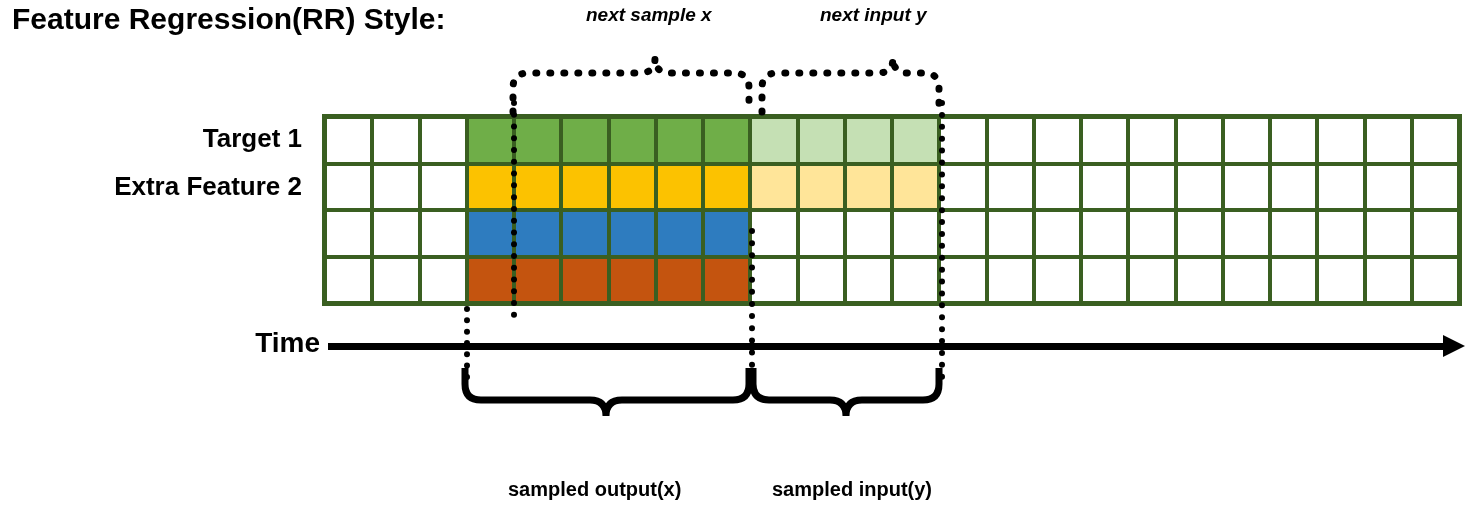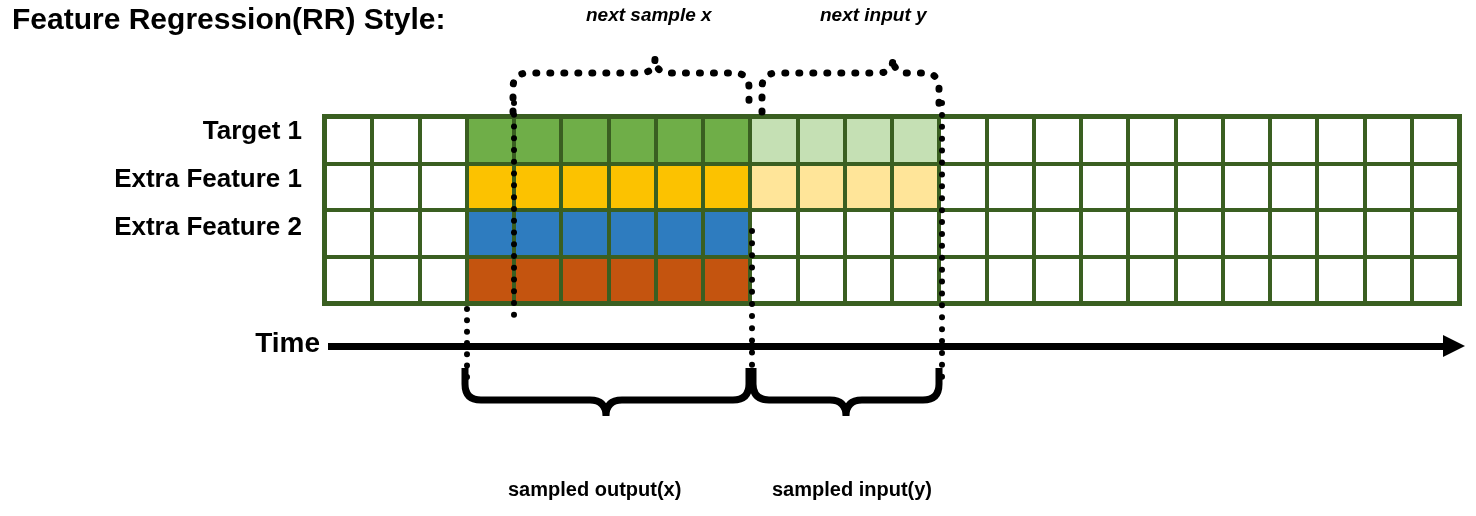--- a/index.html
+++ b/index.html
@@ -10,21 +10,21 @@
   #title{position:absolute;left:12px;top:2px;font-size:30px;font-weight:700;
          letter-spacing:0px;white-space:nowrap;}
 
   
   .top-caption{position:absolute;top:4px;font-size:19px;font-style:italic;
                font-weight:600;white-space:nowrap;}
   #cap-x{left:586px;font-style:italic;}
   #cap-y{left:820px;}
 
   
-  #row-labels{position:absolute;left:0px;top:106px;width:312px;}
+  #row-labels{position:absolute;left:0px;top:114px;width:312px;}
   .row-label{height:48px;line-height:48px;text-align:right;
              font-size:26px;font-weight:700;padding-right:10px;white-space:nowrap;}
 
   
   #grid{position:absolute;left:322px;top:114px;width:1140px;height:192px;
         background:#3a5f21;display:flex;flex-direction:column;
         border:3px solid #3a5f21;box-sizing:border-box;}
   .grid-row{flex:1 1 0;display:flex;}
   .cell{flex:1 1 0;background:#ffffff;margin:2px;}
 
@@ -54,21 +54,20 @@
 </head>
 <body>
 
 <div id="title">Feature Regression(RR) Style:</div>
 
 <div class="top-caption" id="cap-x">next sample x</div>
 <div class="top-caption" id="cap-y">next input y</div>
 
 <div id="row-labels">
   <div class="row-label">Target 1</div>
-  <div class="row-label">Extra Feature 1</div>
   <div class="row-label">Extra Feature 2</div>
 </div>
 
 <div id="grid" style="background: rgb(58, 95, 33); border-color: rgb(58, 95, 33);">
     <div class="grid-row">
       <div class="cell" style="background: rgb(255, 255, 255);"></div>
       <div class="cell" style="background: rgb(255, 255, 255);"></div>
       <div class="cell" style="background: rgb(255, 255, 255);"></div>
       <div class="cell" style="background: rgb(111, 174, 72);"></div>
       <div class="cell" style="background: rgb(111, 174, 72);"></div>

